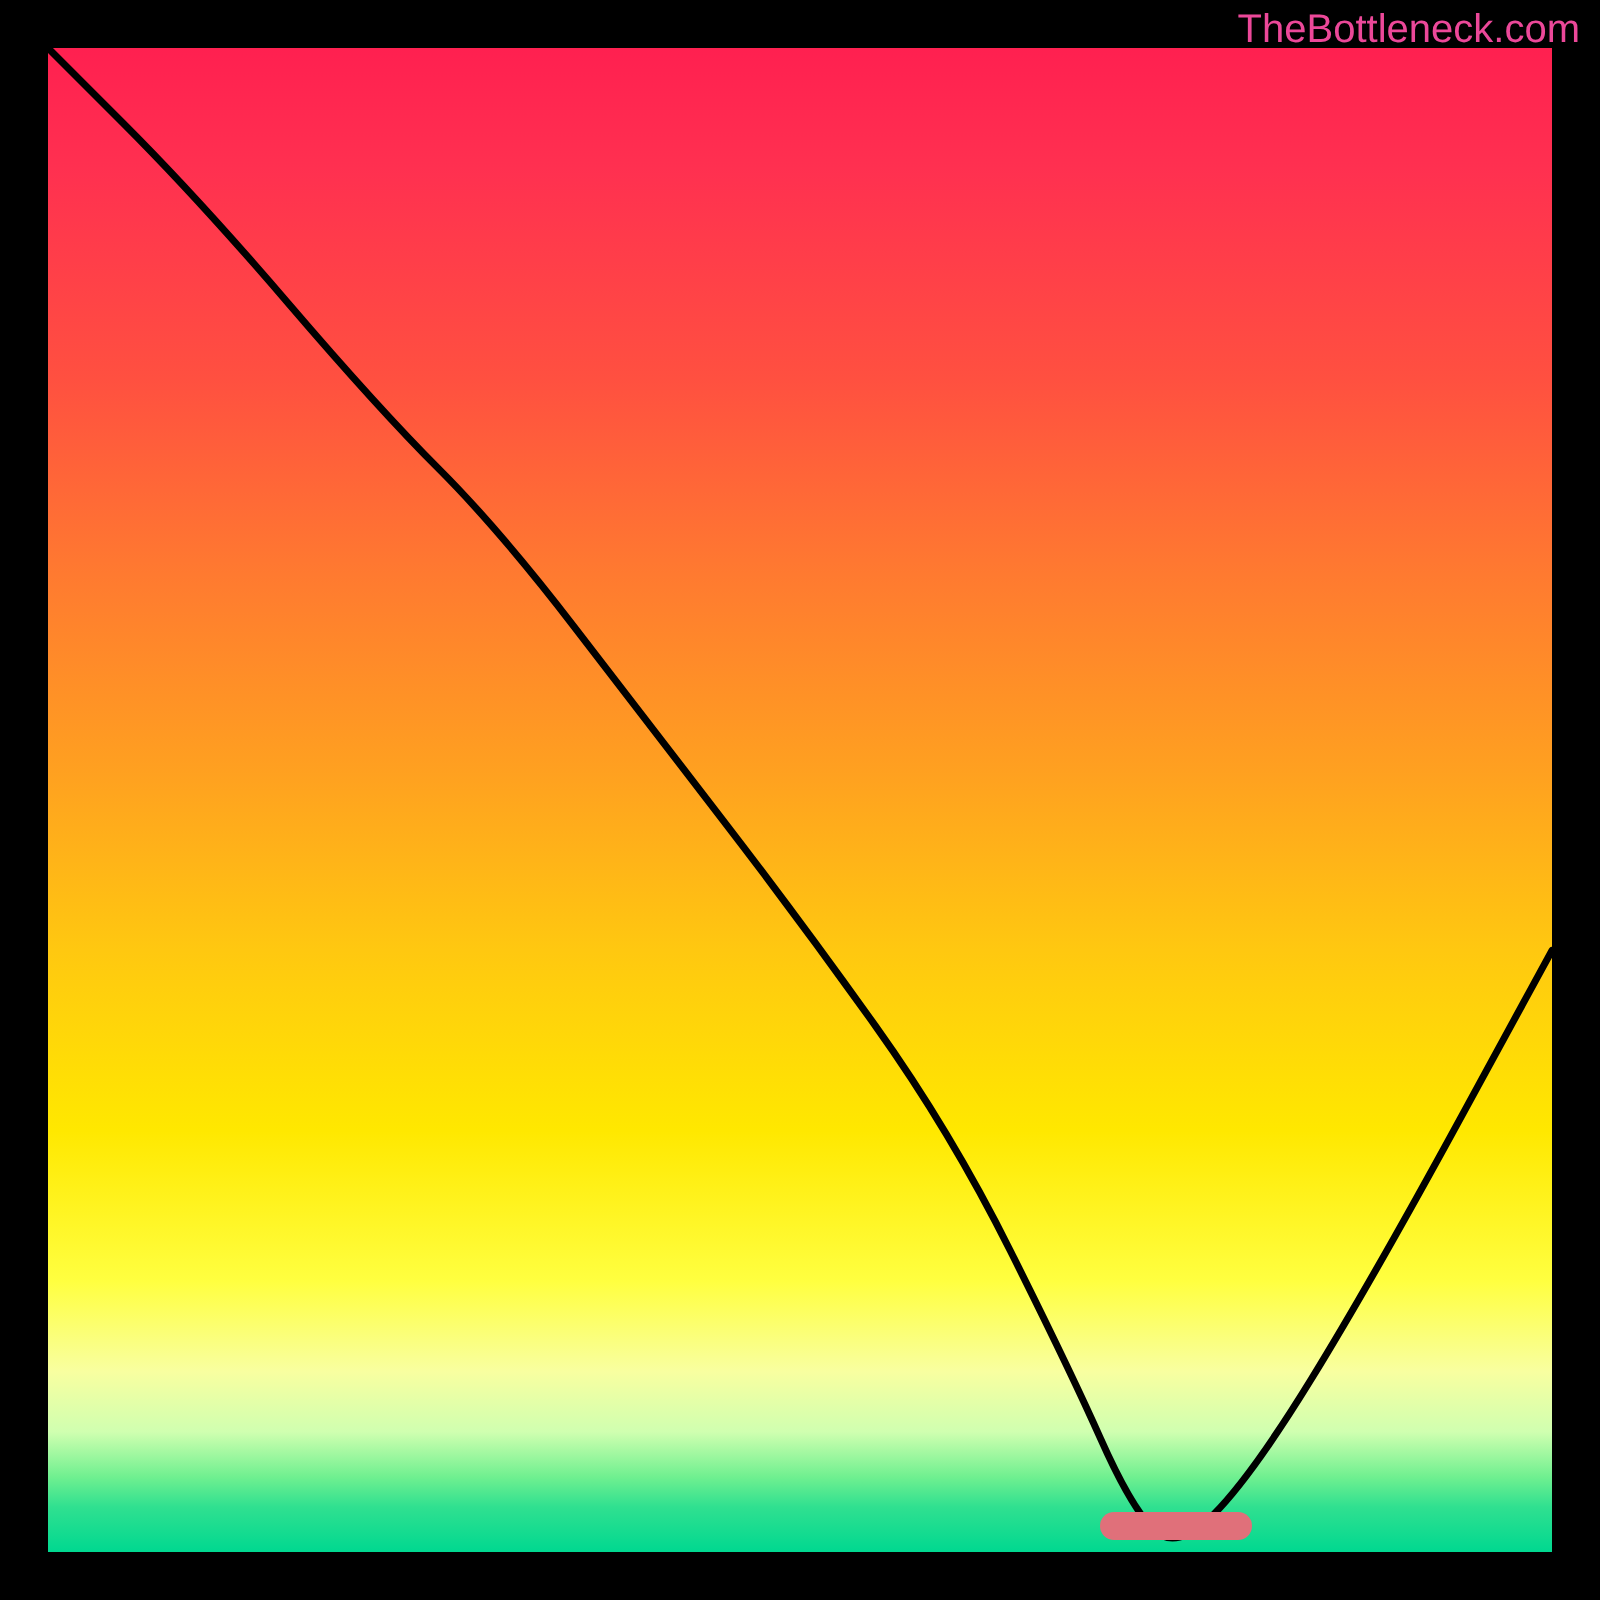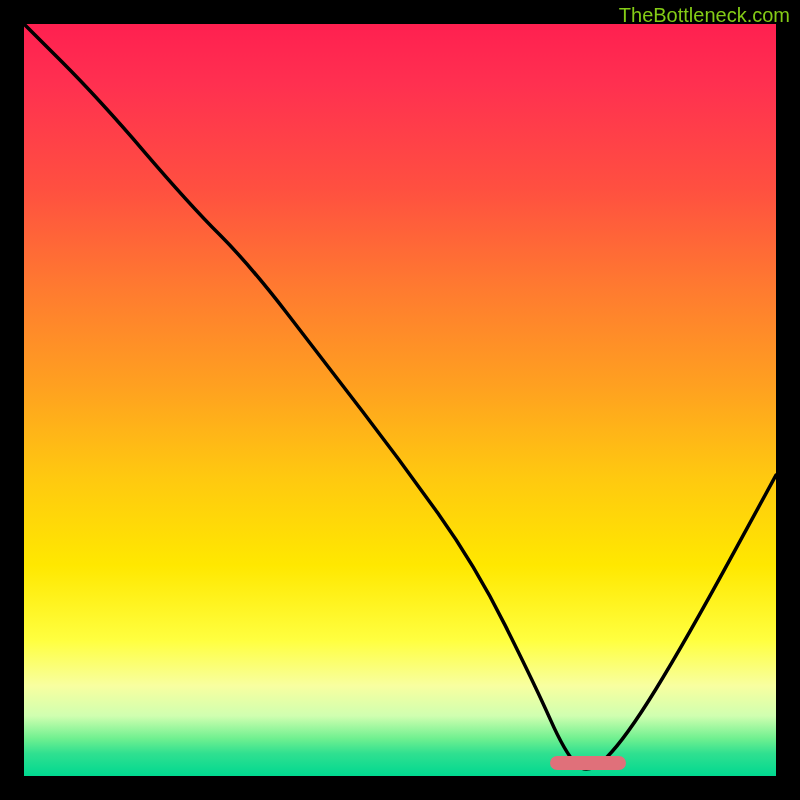--- a/index.html
+++ b/index.html
@@ -48,21 +48,21 @@
   .marker {
     position: absolute;
     background: #e0707a;
     height: 14px;
     border-radius: 7px;
   }
   .watermark {
     position: absolute;
     top: 4px;
     right: 10px;
-    color: #84cc16;
+    color: #ec4899;
     font-size: 20px;
     font-weight: 500;
     z-index: 10;
   }
 </style>
 </head>
 <body>
 
 <div class="chart-container">
   <div class="watermark">TheBottleneck.com</div>

